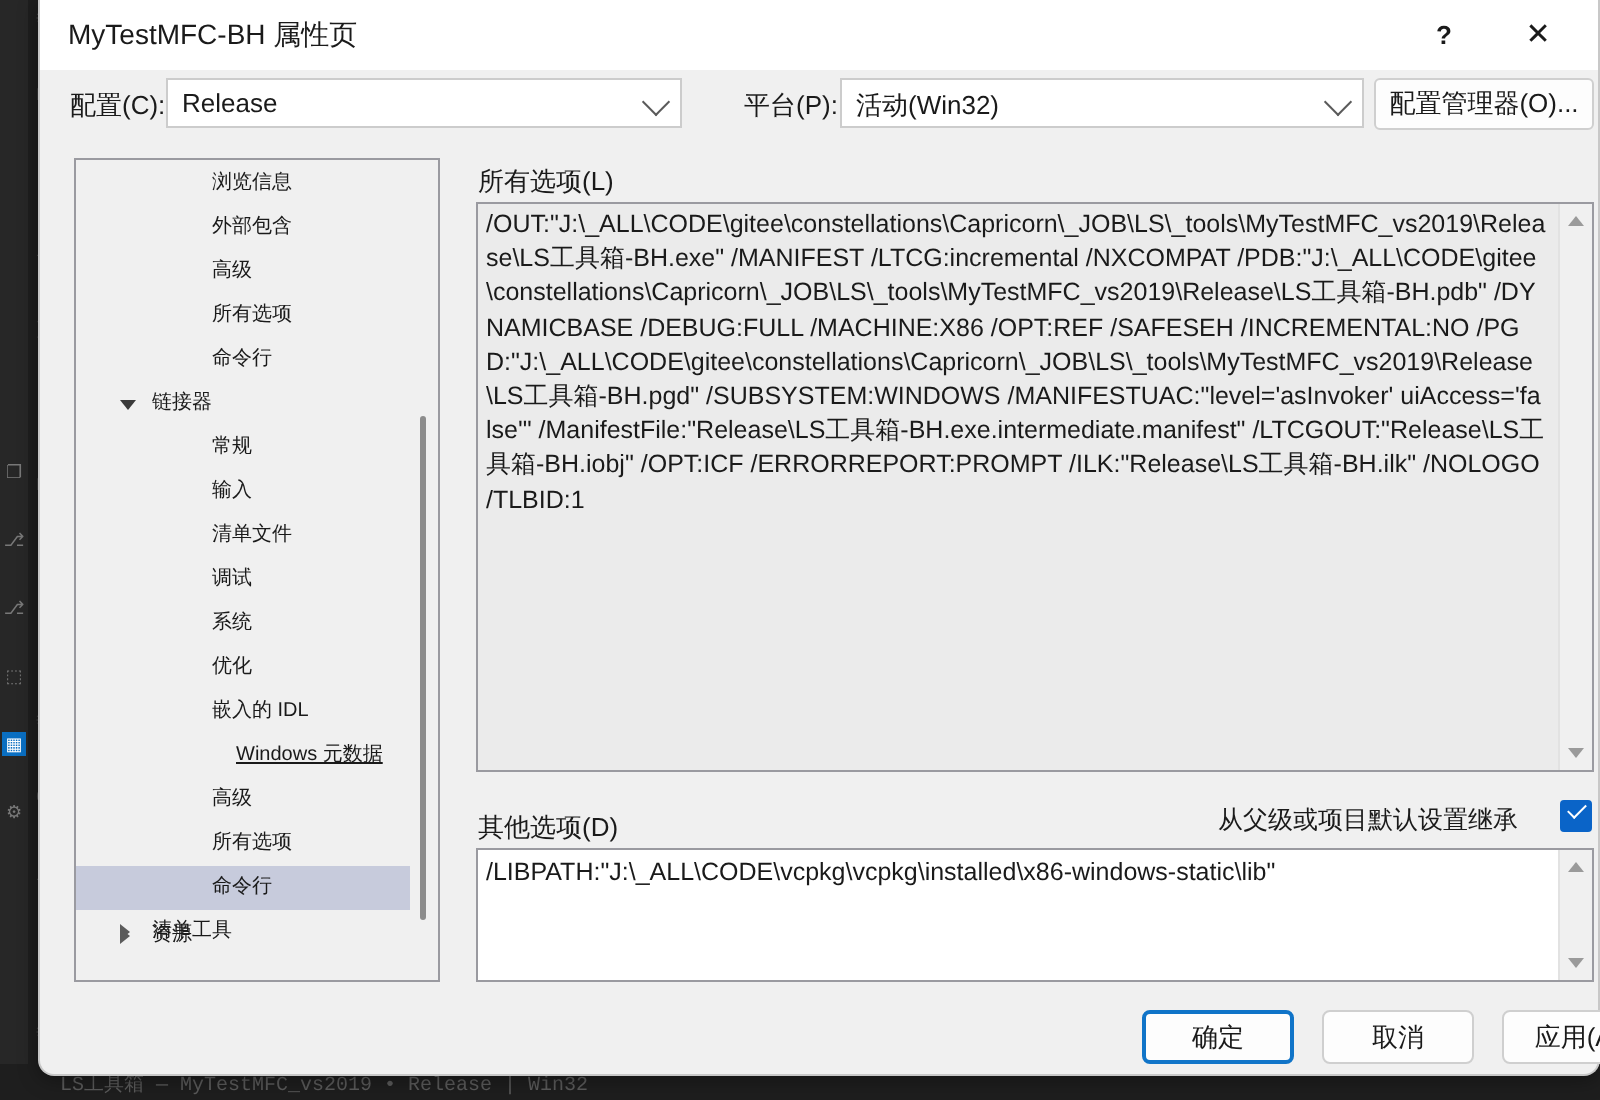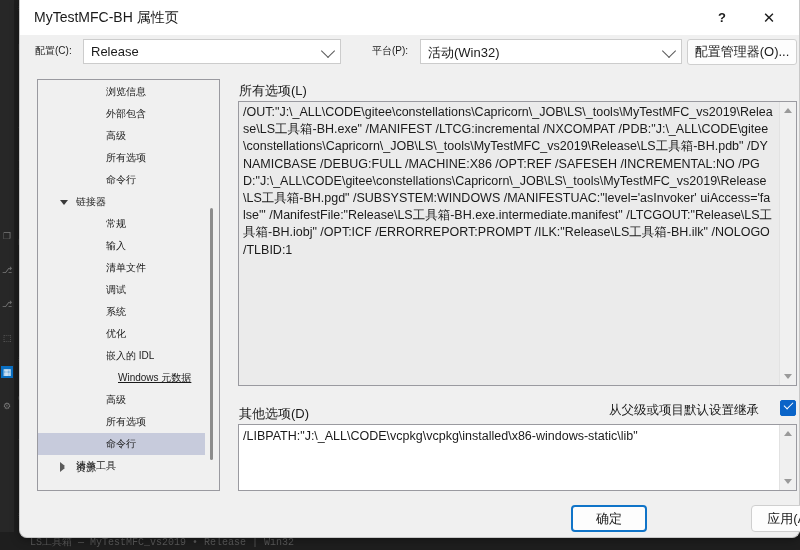--- a/index.html
+++ b/index.html
@@ -100,21 +100,21 @@
   #close-button { right: 8px; font-size: 15px; }
 
   
   #config-row {
     position: absolute;
     left: 0; top: 35px;
     right: 0; height: 37px;
   }
   .fieldlabel {
     position: absolute;
-    font-size: 10px;
+    font-size: 13px;
     color: #1a1a1a;
     top: 9px;
     white-space: nowrap;
   }
   .combo {
     position: absolute;
     top: 4px;
     height: 25px;
     background: #ffffff;
     border: 1px solid #cccccc;
@@ -503,15 +503,16 @@
   </div>
   <div id="other-options-box">
     <div id="other-options-text">/LIBPATH:"J:\_ALL\CODE\vcpkg\vcpkg\installed\x86-windows-static\lib"</div>
     <div class="vscroll">
       <span class="arrow up"></span>
       <span class="arrow down"></span>
     </div>
   </div>
 
   <div class="dlgbtn" id="ok-button">确定</div>
+  <div class="dlgbtn" id="cancel-button">取消</div>
   <div class="dlgbtn" id="apply-button">应用(A)</div>
 
 </div>
 
 </body></html>

